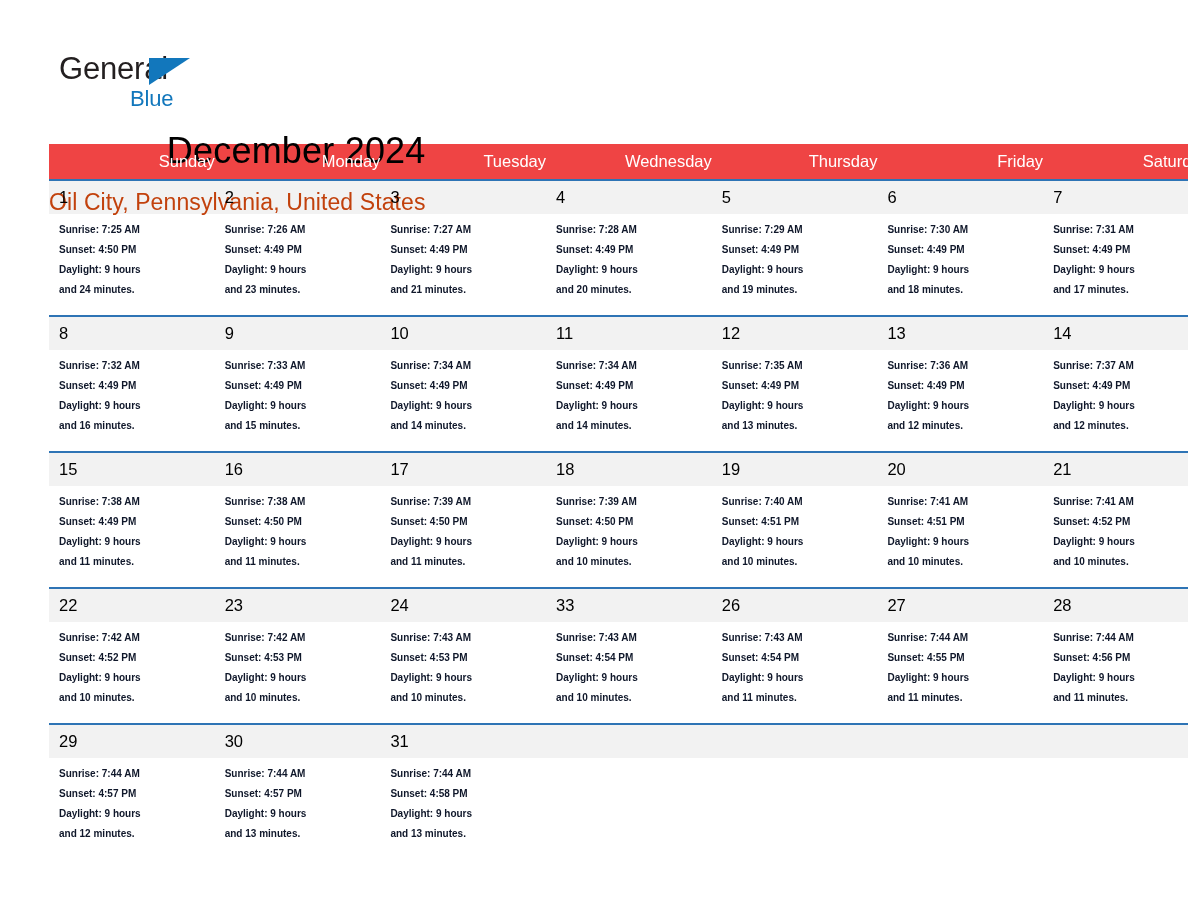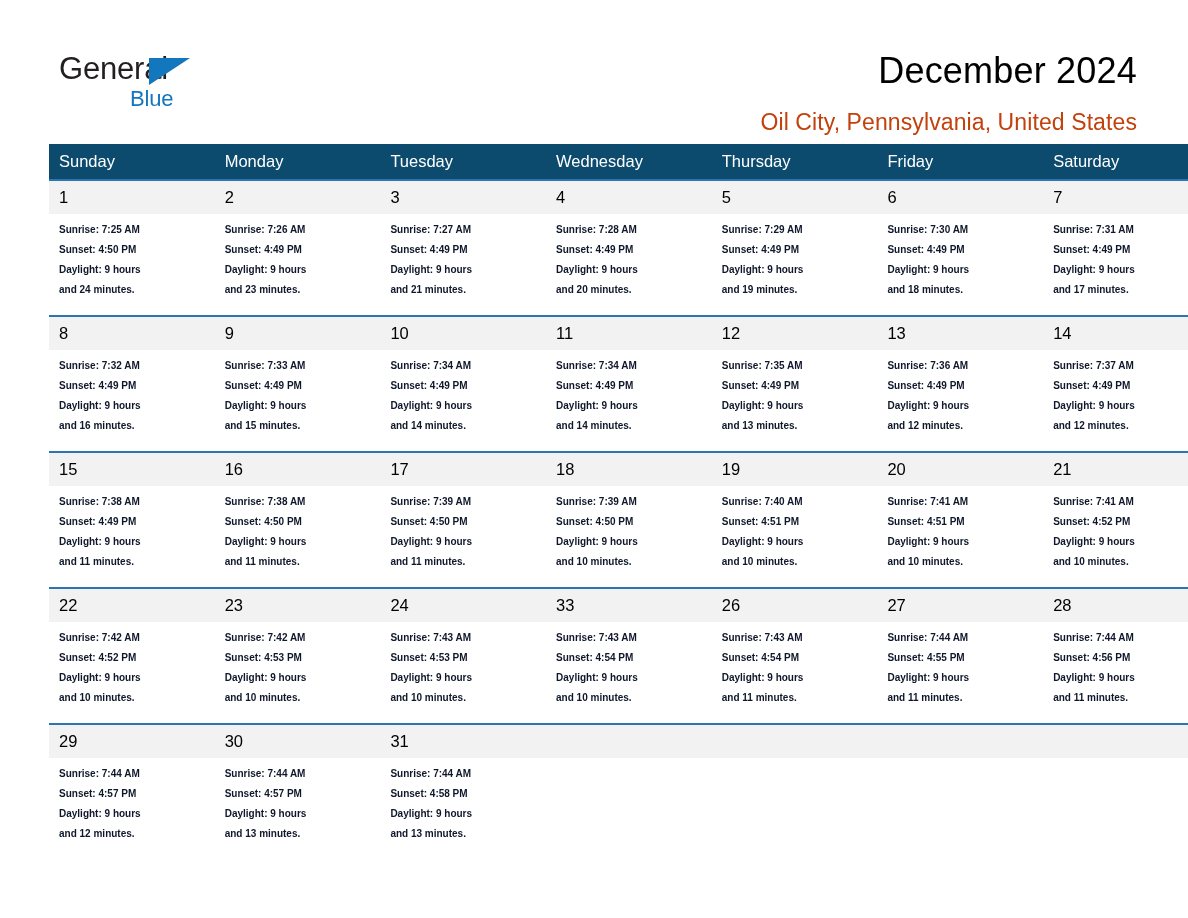--- a/index.html
+++ b/index.html
@@ -23,20 +23,21 @@
     padding: 0 49px;
   }
 
   
   .top {
     display: flex;
     align-items: flex-start;
     justify-content: space-between;
     padding-top: 47px;
     height: 84px;
+    flex-direction: column;
   }
   .logo {
     position: relative;
     width: 200px;
     height: 80px;
     flex: 0 0 auto;
   }
   .logo-general {
     position: absolute;
     left: 10px;
@@ -87,26 +88,26 @@
   }
 
   
   .calendar {
     margin-top: 13px;
     width: 1090px;
     border-collapse: collapse;
     table-layout: fixed;
   }
   .calendar th {
-    background: #0c4a6e;
+    background: #ef4444;
     color: #ffffff;
     font-weight: normal;
     font-size: 16.5px;
     line-height: 20px;
-    text-align: left;
+    text-align: right;
     padding: 7px 0 8px 10px;
     width: 155.7px;
   }
   .week-row > td {
     padding: 0;
     vertical-align: top;
     border-top: 2px solid #2e74b5;
   }
   .spacer-row > td {
     height: 18px;

